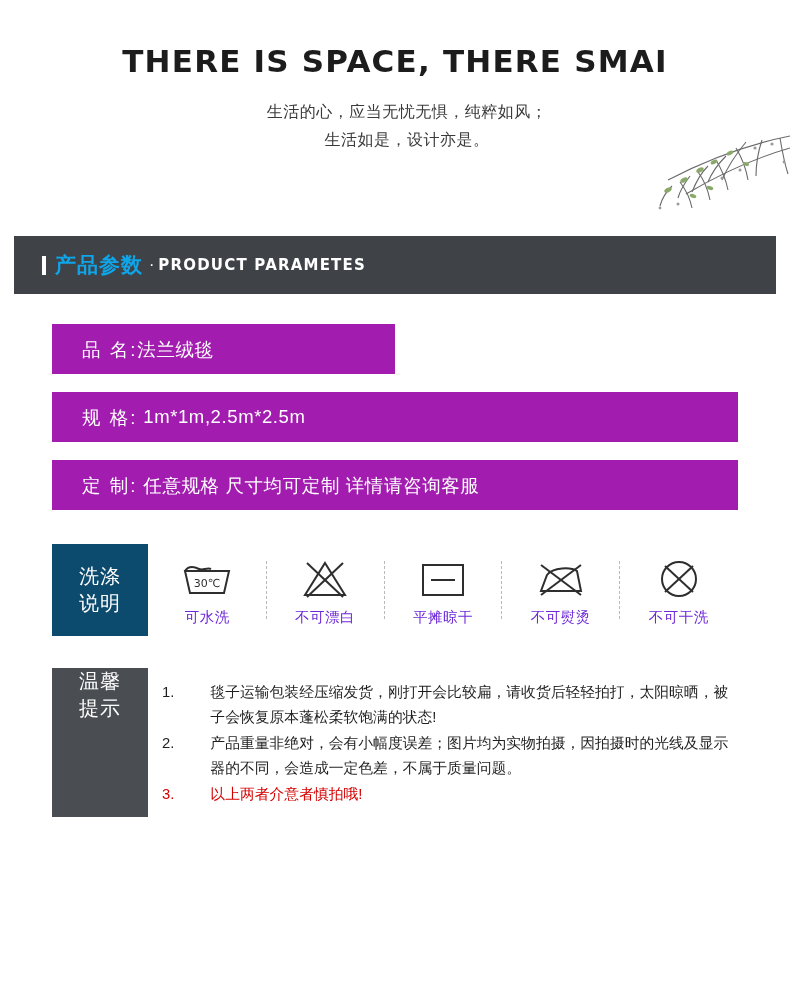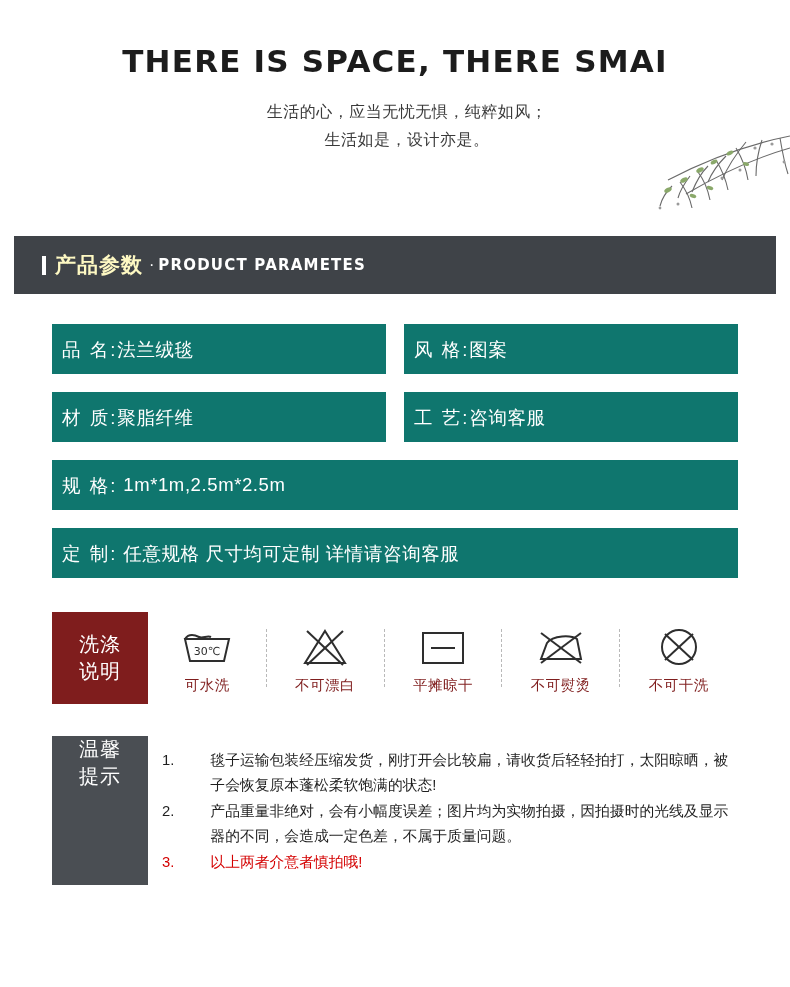--- a/index.html
+++ b/index.html
@@ -62,21 +62,21 @@
     align-items: center;
     padding-left: 28px;
   }
   .bar-tick {
     width: 4px;
     height: 19px;
     background: #ffffff;
     margin-right: 9px;
   }
   .bar-cn {
-    color: #fef9c3;
+    color: #0ea5e9;
     font-size: 21px;
     font-weight: bold;
     letter-spacing: 1px;
   }
   .bar-dot {
     color: #ffffff;
     font-size: 16px;
     margin: 0 4px 0 6px;
   }
   .bar-en {
@@ -90,44 +90,44 @@
   
   .params {
     margin: 30px 52px 0 52px;
   }
   .row {
     display: flex;
     gap: 18px;
     margin-bottom: 18px;
   }
   .cell {
-    background: #0f766e;
+    background: #a21caf;
     color: #ffffff;
     font-size: 18.5px;
     letter-spacing: 0.6px;
     height: 50px;
     display: flex;
     align-items: center;
-    padding-left: 10px;
+    padding-left: 30px;
     white-space: nowrap;
     overflow: hidden;
   }
   .cell.half { width: 50%; }
   .cell.full { width: 100%; gap: 6px; }
   .cell .lbl { letter-spacing: 2px; }
 
   
   .care {
     margin: 34px 52px 0 52px;
     display: flex;
     height: 92px;
   }
   .care-tag {
     width: 96px;
-    background: #7f1d1d;
+    background: #0c4a6e;
     color: #ffffff;
     font-size: 20px;
     letter-spacing: 1px;
     display: flex;
     flex-direction: column;
     align-items: center;
     justify-content: center;
     line-height: 1.35;
     flex: none;
   }
@@ -142,21 +142,21 @@
     display: flex;
     flex-direction: column;
     align-items: center;
     justify-content: center;
     width: 96px;
   }
   .care-item .glyph { height: 48px; display: flex; align-items: center; justify-content: center; }
   .care-item .cap {
     margin-top: 6px;
     font-size: 14.5px;
-    color: #7f1d1d;
+    color: #6d28d9;
     letter-spacing: 0.5px;
     white-space: nowrap;
   }
   .divider {
     width: 0;
     border-left: 1px dashed #b9b9b9;
     height: 58px;
     align-self: center;
   }
 
@@ -247,34 +247,20 @@
     <span class="bar-dot">·</span>
     <span class="bar-en">PRODUCT PARAMETES</span>
   </div>
 
   <div class="params">
     <div class="row">
       <div class="cell half">
         <span class="lbl">品  名:</span>
         <span>法兰绒毯</span>
       </div>
-      <div class="cell half">
-        <span class="lbl">风  格:</span>
-        <span>图案</span>
-      </div>
-    </div>
-    <div class="row">
-      <div class="cell half">
-        <span class="lbl">材  质:</span>
-        <span>聚脂纤维</span>
-      </div>
-      <div class="cell half">
-        <span class="lbl">工  艺:</span>
-        <span>咨询客服</span>
-      </div>
     </div>
     <div class="row">
       <div class="cell full">
         <span class="lbl">规  格:</span>
         <span>1m*1m,2.5m*2.5m</span>
       </div>
     </div>
     <div class="row">
       <div class="cell full">
         <span class="lbl">定  制:</span>

